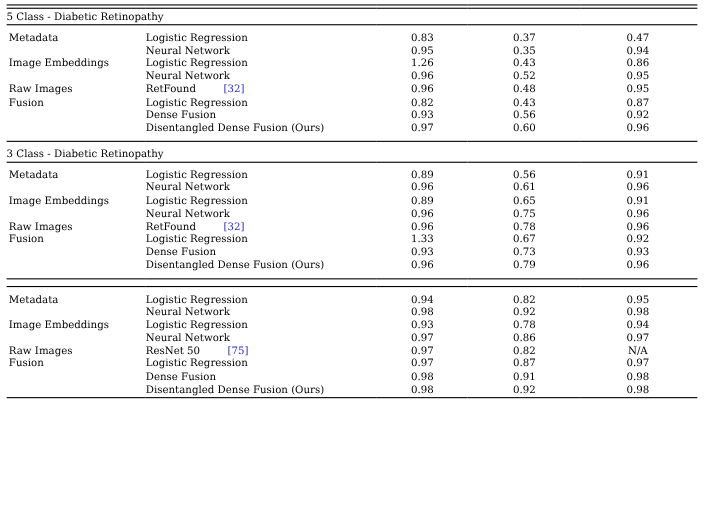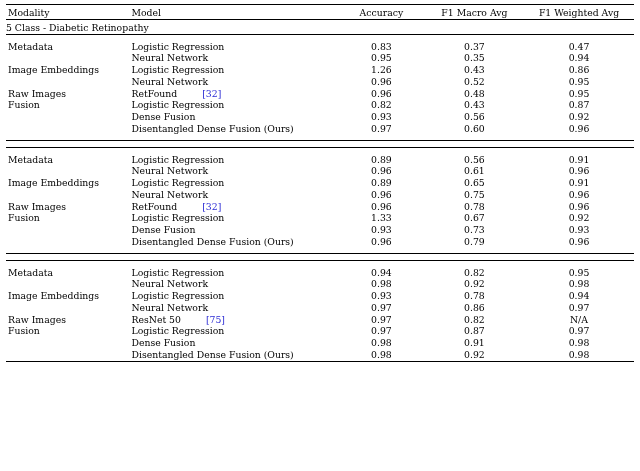--- a/index.html
+++ b/index.html
@@ -57,27 +57,20 @@
 </style>
 </head>
 <body>
 
 <div class="table-wrap">
   <table class="results">
     <tbody>
       <tr class="rule-top">
         <td colspan="5"></td>
       </tr>
-      <tr class="head-row">
-        <td class="c-modality">Modality</td>
-        <td class="c-model">Model</td>
-        <td class="c-acc">Accuracy</td>
-        <td class="c-f1m">F1 Macro Avg</td>
-        <td class="c-f1w">F1 Weighted Avg</td>
-      </tr>
       <tr class="rule-mid">
         <td colspan="5"></td>
       </tr>
 
     <tr class="group-row">
           <td colspan="5">5 Class - Diabetic Retinopathy</td>
         </tr>
         <tr class="rule-mid">
           <td colspan="5"></td>
         </tr>
@@ -141,20 +134,23 @@
           <td class="c-f1w bold">0.96</td>
         </tr>
         <tr class="spacer-row">
           <td colspan="5"></td>
         </tr>
         <tr class="rule-mid">
           <td colspan="5"></td>
         </tr>
         <tr class="spacer-row-sm">
           <td colspan="5"></td>
+        </tr>
+        <tr class="group-row">
+          <td colspan="5">3 Class - Diabetic Retinopathy</td>
         </tr>
         <tr class="rule-mid">
           <td colspan="5"></td>
         </tr>
         <tr class="spacer-row-sm">
           <td colspan="5"></td>
         </tr>
         <tr>
           <td class="c-modality">Metadata</td>
           <td class="c-model"><span>Logistic Regression</span></td>

